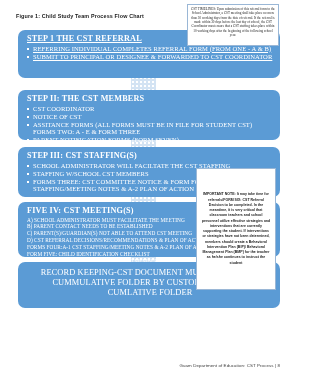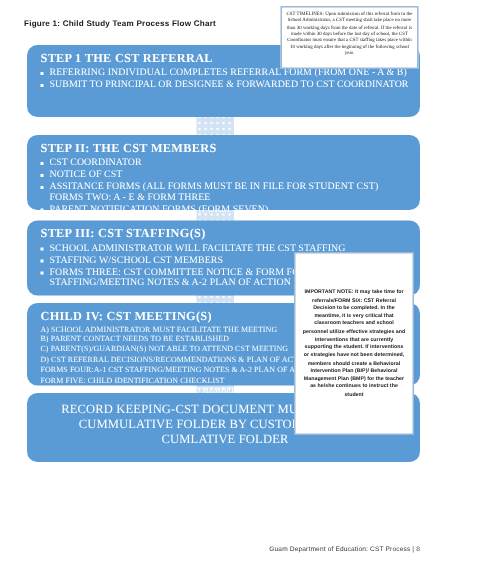--- a/index.html
+++ b/index.html
@@ -124,21 +124,21 @@
   }
   .step-lines li {
     font-family: "Liberation Serif", serif;
     font-size: 5.3px;
     line-height: 1.3;
     letter-spacing: 0.05px;
     color: #ffffff;
     white-space: nowrap;
   }
 
-  #step1 { top: 0px;   height: 48px; }
+  #step1 { top: 0px;   height: 48px; text-decoration: underline; }
   #step2 { top: 60px;  height: 50px; }
   #step3 { top: 117px; height: 50px; }
   #step4 { top: 172px; height: 55px; }
   #step5 { top: 232px; height: 46px; padding-top: 4px; }
 
   
   .banner {
     font-family: "Liberation Serif", serif;
     font-size: 8.4px;
     line-height: 1.18;
@@ -240,21 +240,21 @@
     <div class="step" id="step3">
       <div class="step-title">STEP III:  CST STAFFING(S)</div>
       <ul class="step-list">
         <li>SCHOOL ADMINISTRATOR WILL FACILTATE THE CST STAFFING</li>
         <li>STAFFING W/SCHOOL CST MEMBERS</li>
         <li>FORMS THREE: CST COMMITTEE NOTICE &amp; FORM FOUR - A-1:CST STAFFING/MEETING NOTES &amp; A-2 PLAN OF ACTION</li>
       </ul>
     </div>
 
     <div class="step" id="step4">
-      <div class="step-title">CHILD IV:  CST MEETING(S)</div>
+      <div class="step-title">FIVE IV:  CST MEETING(S)</div>
       <ul class="step-lines">
         <li>A) SCHOOL ADMINISTRATOR MUST FACILITATE THE MEETING</li>
         <li>B) PARENT CONTACT NEEDS TO BE ESTABLISHED</li>
         <li>C) PARENT(S)/GUARDIAN(S) NOT ABLE TO ATTEND CST MEETING</li>
         <li>D) CST REFERRAL DECISIONS/RECOMMENDATIONS &amp; PLAN OF ACTION</li>
         <li>FORMS FOUR:A-1 CST STAFFING/MEETING NOTES &amp; A-2 PLAN OF ACTION</li>
         <li>FORM FIVE: CHILD IDENTIFICATION CHECKLIST</li>
         <li>FORM SIX: CST REFERRAL/DECISION AND MEMBER SIGNATURES</li>
       </ul>
     </div>

